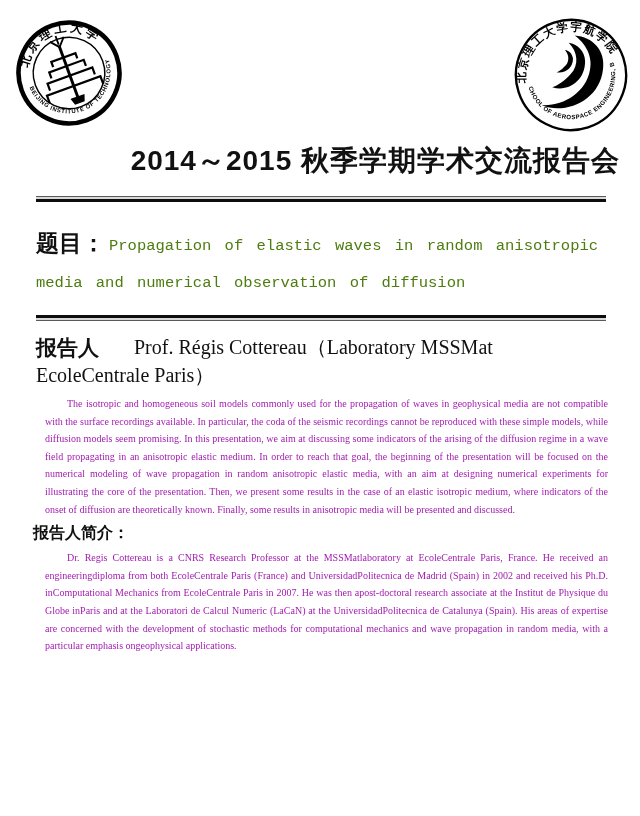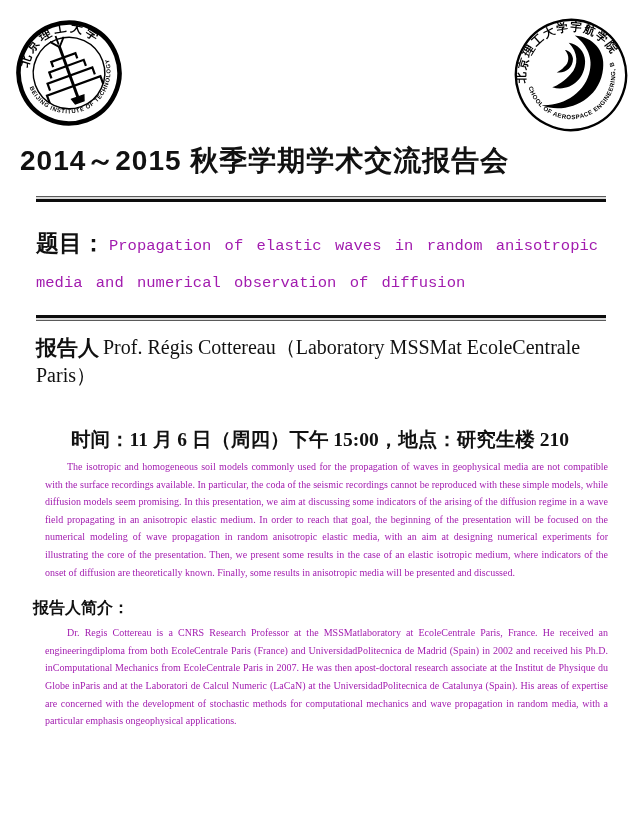--- a/index.html
+++ b/index.html
@@ -16,51 +16,51 @@
   .series-title{font-family:"Liberation Serif", serif;font-weight:700;
       font-size:38px;letter-spacing:3px;word-spacing:26px;line-height:1.05;
       color:#0c0c0c;text-shadow:1.5px 1.5px 0 #b9b9b9;white-space:nowrap;}
   .double-line{margin-top:5px;}
   .double-line .bar1{height:5px;background:#000;}
   .double-line .bar2{height:2px;background:#000;margin-top:3px;}
   .institution{margin-top:7px;font-size:29px;letter-spacing:7px;font-weight:500;
       font-family:"Liberation Serif", serif;white-space:nowrap;}
 
   
-  .event-title{margin:4px 20px 16px;text-align:left;
+  .event-title{margin:4px 20px 16px;text-align:right;
       font-family:"Liberation Sans", sans-serif;font-weight:700;
       font-size:28px;letter-spacing:1px;white-space:nowrap;}
 
   
   .divider{margin-left:36px;margin-right:34px;}
   .divider-down{margin-top:6px;height:6px;
       background:linear-gradient(to bottom,#5a5a5a 0 1px,#d9d9d9 1px 3px,#0d0d0d 3px 6px);}
   .divider-up{margin-top:14px;height:6px;
       background:linear-gradient(to bottom,#0d0d0d 0 3px,#d9d9d9 3px 5px,#5a5a5a 5px 6px);}
 
   
   .title-line{margin:24px 34px 0 36px;line-height:35px;text-align:left;}
   .title-label{font-family:"Liberation Sans", sans-serif;font-weight:700;
       font-size:23px;vertical-align:-1px;margin-top:8px;}
   .title-text{font-family:"Liberation Mono", monospace;font-size:15.5px;
-      word-spacing:4px;color:#a21caf;}
+      word-spacing:4px;color:#4d7c0f;}
   .speaker-line{margin:13px 34px 0 36px;line-height:26px;}
   .speaker-label{font-family:"Liberation Sans", sans-serif;font-weight:700;
-      font-size:21px;margin-right:0;vertical-align:-1px;}
+      font-size:21px;margin-right:31px;vertical-align:-1px;}
   .speaker-text{font-family:"Liberation Serif", serif;font-size:20px;}
   .time-line{margin:36px 20px 0;text-align:center;font-weight:700;
       font-size:19.5px;font-family:"Liberation Serif", serif;white-space:nowrap;}
 
   
   .section-label{margin:30px 33px 0;font-weight:700;font-size:16px;
       font-family:"Liberation Serif", serif;}
   .body-para{margin:5px 32px 0 45px;font-size:10px;line-height:17.6px;
       text-align:justify;text-indent:22px;color:#a21caf;
       font-family:"Liberation Serif", serif;}
-  .bio-label{margin-top:17px;}
+  .bio-label{margin-top:5px;}
 </style>
 </head>
 <body>
 
 <div class="page">
 
   <div class="header">
 
     <svg class="logo logo-left" width="110" height="114" viewBox="0 0 120 120">
       <g transform="rotate(-20 60 60)">
@@ -118,20 +118,19 @@
     <span class="title-text">Propagation of elastic waves in random anisotropic media and numerical observation of diffusion</span>
   </p>
 
   <div class="divider divider-up"></div>
 
   <p class="speaker-line">
     <span class="speaker-label">报告人</span>
     <span class="speaker-text">Prof. Régis Cottereau（Laboratory MSSMat EcoleCentrale Paris）</span>
   </p>
 
-  <div class="time-line">时间：11 月 6 日（周四）下午 15:00，地点：研究生楼 210</div>
 
   <p class="body-para">The isotropic and homogeneous soil models commonly used for the propagation of waves in geophysical media are not compatible with the surface recordings available. In particular, the coda of the seismic recordings cannot be reproduced with these simple models, while diffusion models seem promising. In this presentation, we aim at discussing some indicators of the arising of the diffusion regime in a wave field propagating in an anisotropic elastic medium. In order to reach that goal, the beginning of the presentation will be focused on the numerical modeling of wave propagation in random anisotropic elastic media, with an aim at designing numerical experiments for illustrating the core of the presentation. Then, we present some results in the case of an elastic isotropic medium, where indicators of the onset of diffusion are theoretically known. Finally, some results in anisotropic media will be presented and discussed.</p>
 
   <div class="section-label bio-label">报告人简介：</div>
   <p class="body-para">Dr. Regis Cottereau is a CNRS Research Professor at the MSSMatlaboratory at EcoleCentrale Paris, France. He received an engineeringdiploma from both EcoleCentrale Paris (France) and UniversidadPolitecnica de Madrid (Spain) in 2002 and received his Ph.D. inComputational Mechanics from EcoleCentrale Paris in 2007. He was then apost-doctoral research associate at the Institut de Physique du Globe inParis and at the Laboratori de Calcul Numeric (LaCaN) at the UniversidadPolitecnica de Catalunya (Spain). His areas of expertise are concerned with the development of stochastic methods for computational mechanics and wave propagation in random media, with a particular emphasis ongeophysical applications.</p>
 
 </div>
 
 </body></html>

